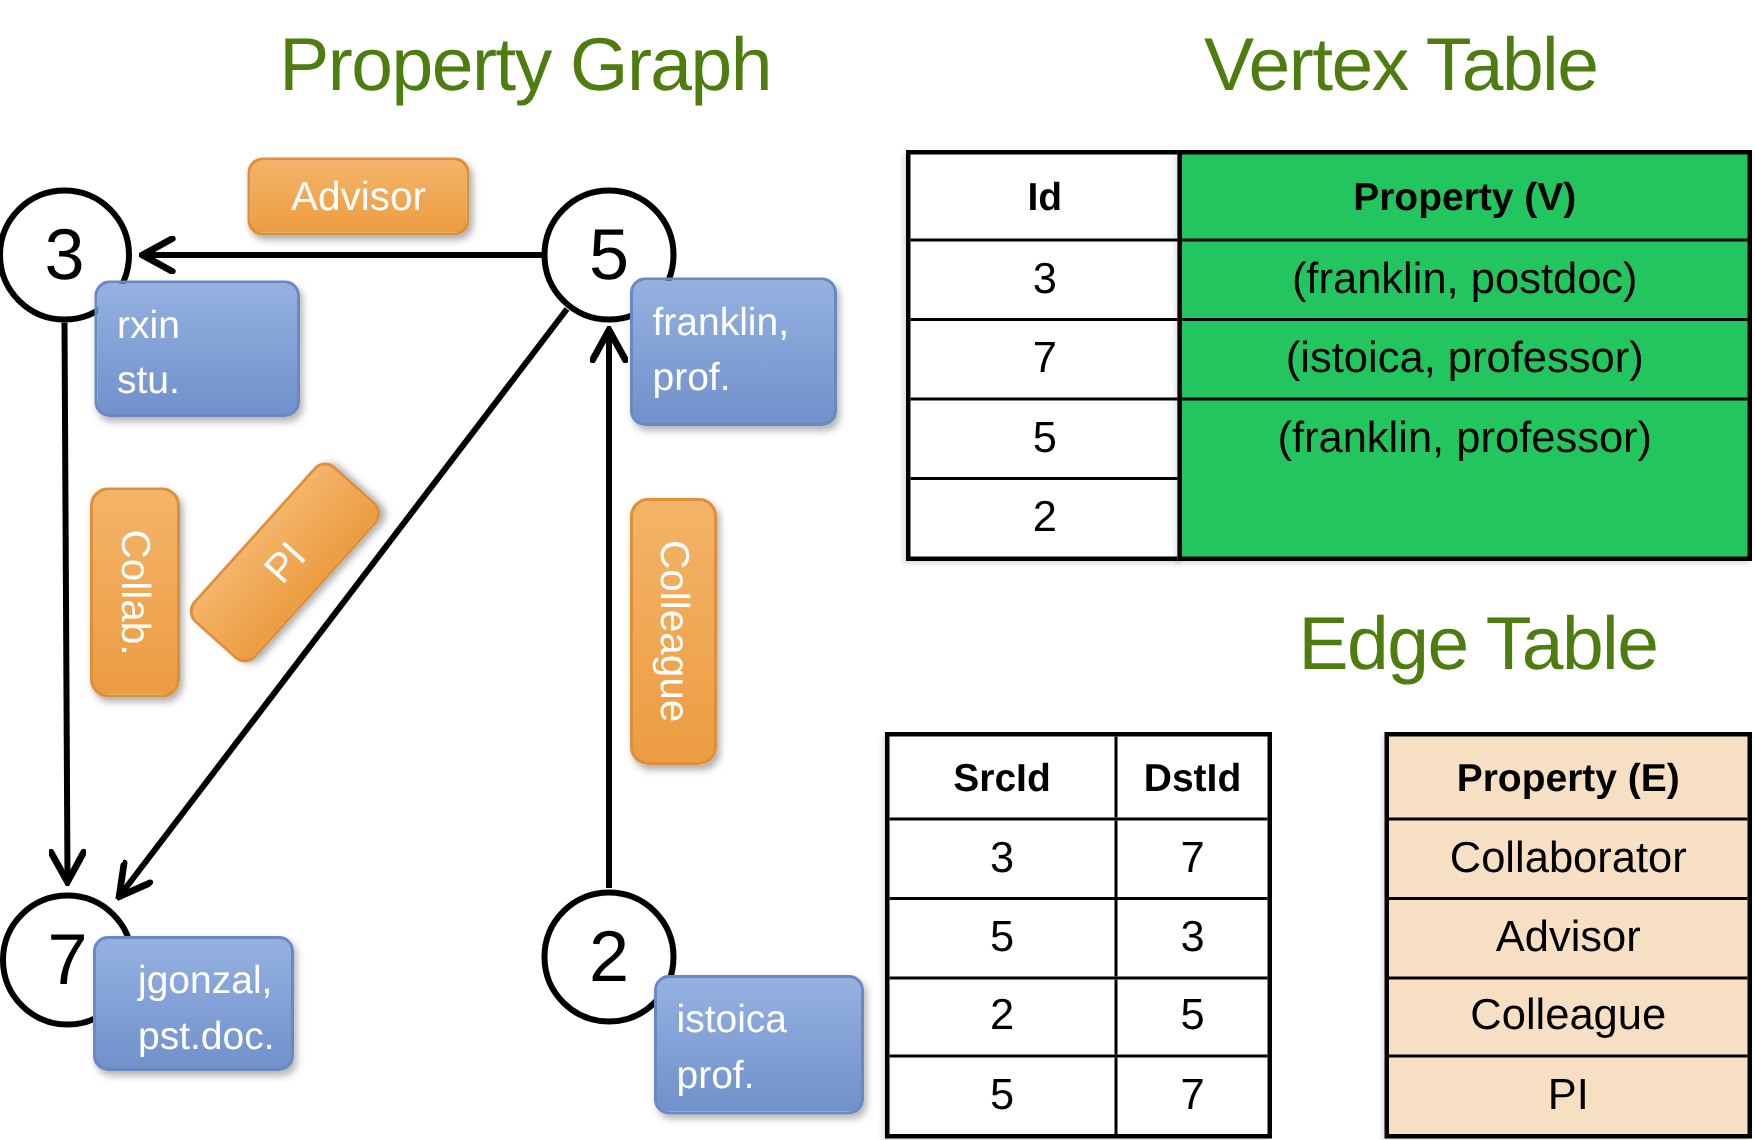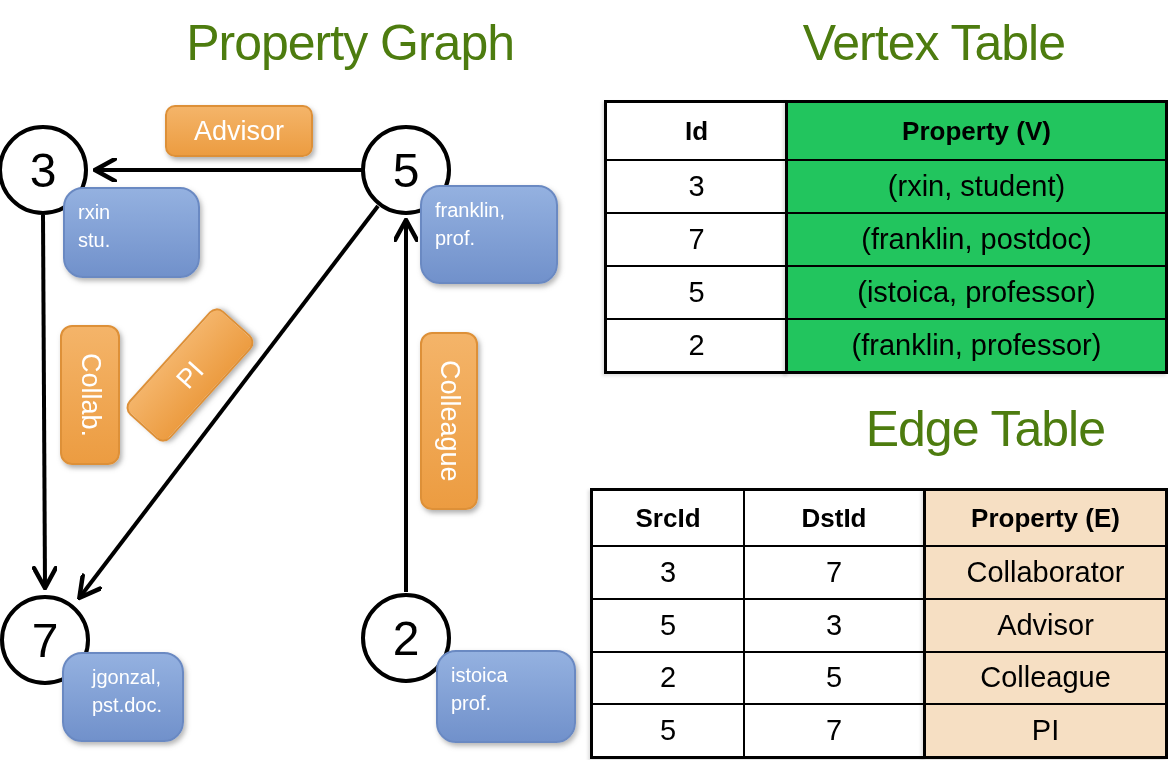--- a/index.html
+++ b/index.html
@@ -55,23 +55,23 @@
     text-orientation: mixed;
     border-radius: 12px;
   }
   .elabel.tilted { transform: rotate(-48deg); }
 
   .vlabel {
     position: absolute;
     box-sizing: border-box;
     background: linear-gradient(180deg, #94b1e0 0%, #7191cb 100%);
     border: 2px solid #6a89c2;
-    border-radius: 20px;
+    border-radius: 10px;
     color: #fff;
-    font-size: 20px;
+    font-size: 26px;
     line-height: 1.42;
     padding: 9px 10px 6px 13px;
     box-shadow: 2px 3px 5px rgba(110,110,110,0.5);
     z-index: 3;
   }
   .vlabel span { display: block; }
 
   
   .subtable {
     position: absolute;
@@ -140,50 +140,49 @@
 <div class="elabel vertical" style="left:420px; top:332px; width:58px; height:178px;">Colleague</div>
 
 <div class="vlabel" style="left:63px; top:187px; width:137px; height:91px;">
   <span>rxin</span>
   <span>stu.</span>
 </div>
 <div class="vlabel" style="left:420px; top:185px; width:138px; height:99px;">
   <span>franklin,</span>
   <span>prof.</span>
 </div>
-<div class="vlabel" style="left:62px; top:652px; width:122px; height:90px;padding-left:28px;">
+<div class="vlabel" style="left:62px; top:624px; width:134px; height:90px;padding-left:28px;">
   <span>jgonzal,</span>
   <span>pst.doc.</span>
 </div>
 <div class="vlabel" style="left:436px; top:650px; width:140px; height:93px;">
   <span>istoica</span>
   <span>prof.</span>
 </div>
 
 <div class="abs big-title" style="left:585px; top:14px; width:480px;">Vertex Table</div>
 
 <div class="subtable" style="left:604px; top:100px; width:185px; height:274px; grid-template-rows:56px 1fr 1fr 1fr 1fr;">
   <div class="trow header">Id</div>
   <div class="trow">3</div>
   <div class="trow">7</div>
   <div class="trow">5</div>
   <div class="trow">2</div>
 </div>
 
 <div class="subtable fill-blue" style="left:785px; top:100px; width:383px; height:274px; grid-template-rows:56px 1fr 1fr 1fr 1fr;">
   <div class="trow header">Property (V)</div>
-  <div class="trow">(rxin, student)</div>
   <div class="trow">(franklin, postdoc)</div>
   <div class="trow">(istoica, professor)</div>
   <div class="trow">(franklin, professor)</div>
 </div>
 
 <div class="abs big-title" style="left:625px; top:400px; width:480px;">Edge Table</div>
 
-<div class="subtable" style="left:590px; top:488px; width:336px; height:271px; grid-template-rows:54px 1fr 1fr 1fr 1fr;">
+<div class="subtable" style="left:590px; top:488px; width:258px; height:271px; grid-template-rows:54px 1fr 1fr 1fr 1fr;">
   <div class="trow header">
     <div class="tcell src">SrcId</div>
     <div class="tcell dst">DstId</div>
   </div>
   <div class="trow">
     <div class="tcell src">3</div>
     <div class="tcell dst">7</div>
   </div>
   <div class="trow">
     <div class="tcell src">5</div>

